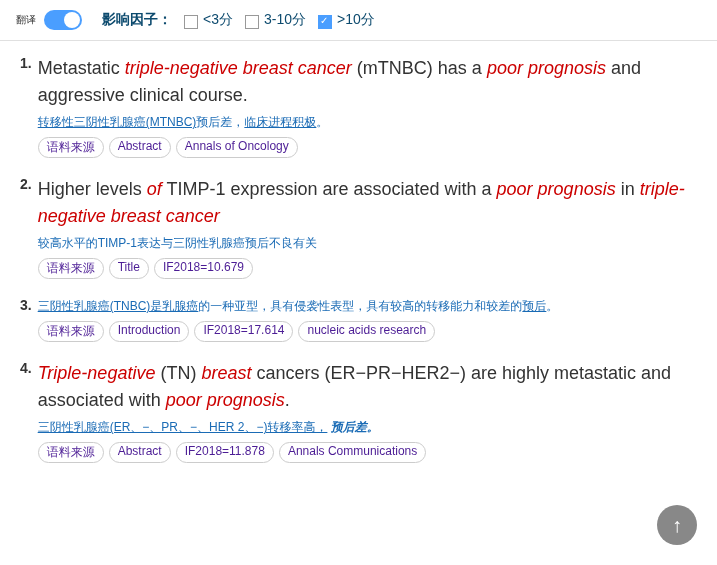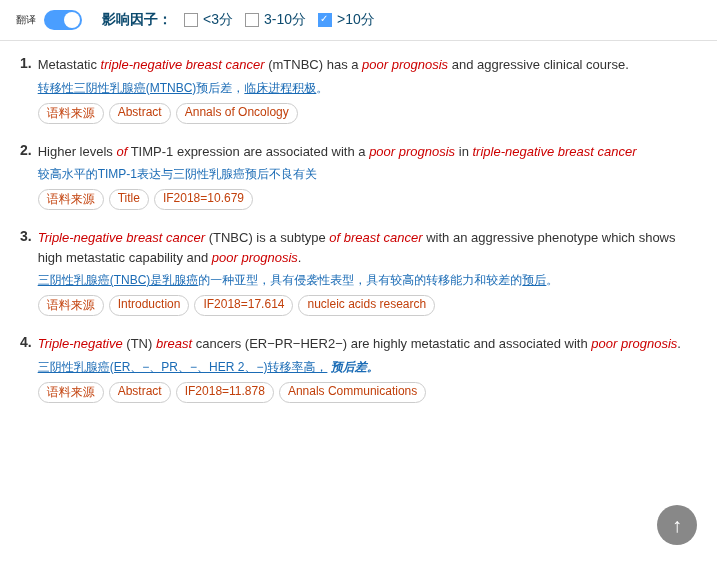--- a/index.html
+++ b/index.html
@@ -57,21 +57,21 @@
       align-items: center;
       gap: 12px;
       font-size: 14px;
       color: #0c4a6e;
     }
     .impact-label {
       font-weight: bold;
     }
     .checkbox-group {
       display: flex;
-      align-items: center;
+      align-items: flex-end;
       gap: 5px;
     }
     .checkbox-box {
       width: 14px;
       height: 14px;
       border: 1px solid #999;
       background: #fff;
       display: inline-block;
     }
     .checkbox-box.checked {
@@ -95,42 +95,42 @@
 
     
     .result-item {
       margin-bottom: 18px;
     }
     .item-number {
       font-weight: bold;
       color: #333;
     }
     .en-text {
-      font-size: 13px;
+      font-size: 18px;
       color: #333;
       line-height: 1.5;
       margin-bottom: 4px;
     }
     .zh-text {
       font-size: 12px;
       color: #1a6bb5;
       line-height: 1.5;
       margin-bottom: 6px;
     }
     .tags {
       display: flex;
       flex-wrap: wrap;
       gap: 5px;
     }
     .tag {
       border: 1px solid #ccc;
       border-radius: 20px;
       padding: 1px 8px;
       font-size: 12px;
-      color: #c2410c;
+      color: #4c1d95;
       background: #fff;
     }
 
     
     .italic-red { font-style: italic; color: #cc0000; }
     .underline-blue { text-decoration: underline; color: #1a6bb5; }
 
     
     .scroll-top {
       position: fixed;
@@ -218,23 +218,20 @@
           <span class="tag">IF2018=10.679</span>
         </div>
       </div>
     </div>
   </div>
 
   <div class="result-item">
     <div class="result-row">
       <span class="item-number">3.</span>
       <div class="result-body">
-        <div class="en-text">
-          <span class="italic-red">Triple-negative breast cancer</span> (TNBC) is a subtype <span class="italic-red">of breast cancer</span> with an aggressive phenotype which shows high metastatic capability and <span class="italic-red">poor prognosis</span>.
-        </div>
         <div class="zh-text">
           <span class="underline-blue">三阴性乳腺癌(TNBC)是乳腺癌</span>的一种亚型，具有侵袭性表型，具有较高的转移能力和较差的<span class="underline-blue">预后</span>。
         </div>
         <div class="tags">
           <span class="tag">语料来源</span>
           <span class="tag">Introduction</span>
           <span class="tag">IF2018=17.614</span>
           <span class="tag">nucleic acids research</span>
         </div>
       </div>

